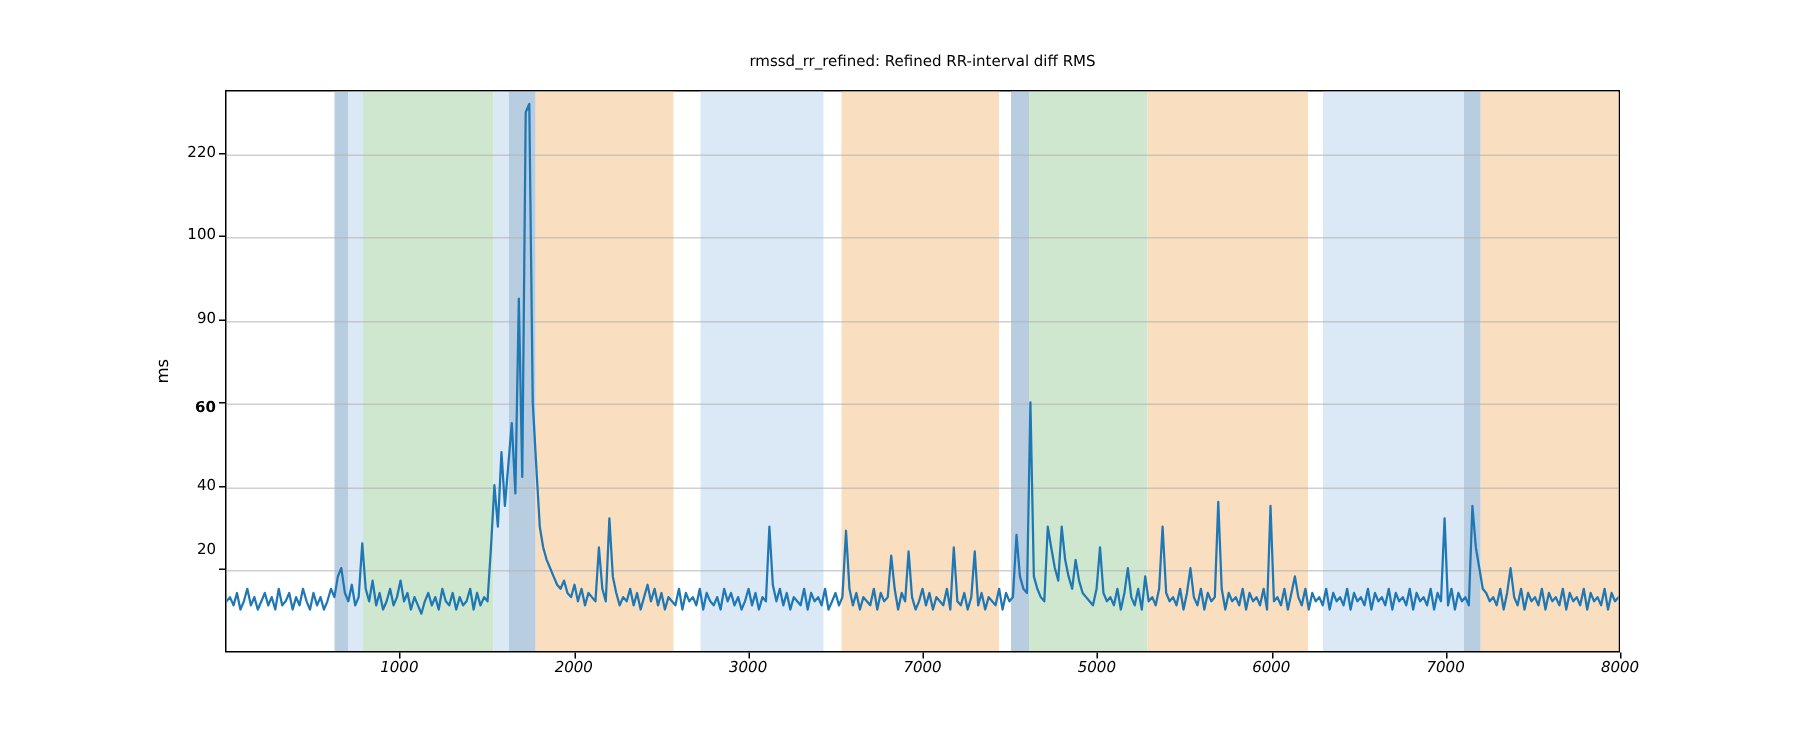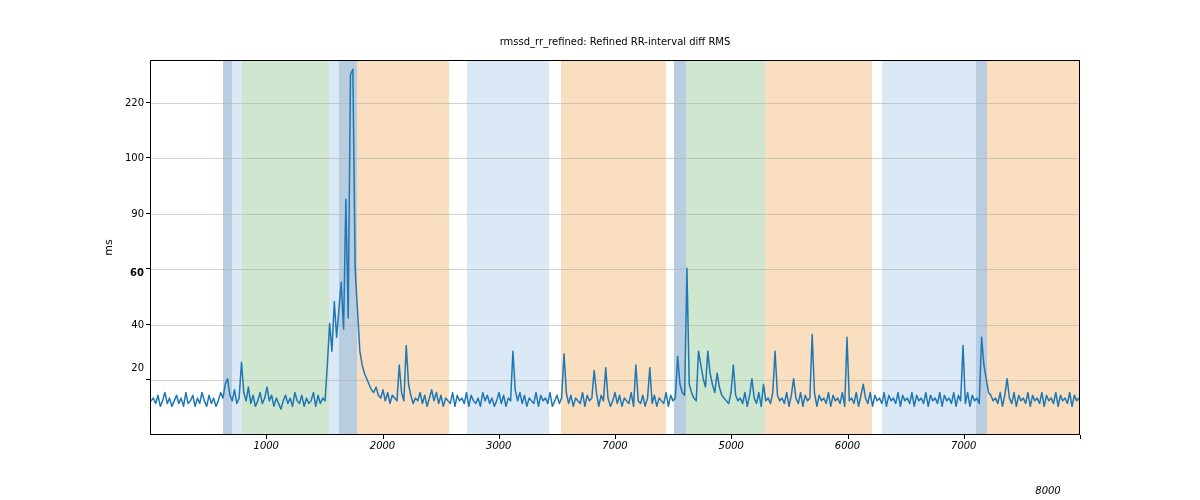--- a/index.html
+++ b/index.html
@@ -161,15 +161,15 @@
     <div class="xtick" style="left: 498.75px;">3000</div>
     <div class="tickmark" style="left: 498.75px; top: 435px; width: 1px; height: 4px;"></div>
     <div class="xtick" style="left: 615px;">7000</div>
     <div class="tickmark" style="left: 615px; top: 435px; width: 1px; height: 4px;"></div>
     <div class="xtick" style="left: 731.25px;">5000</div>
     <div class="tickmark" style="left: 731.25px; top: 435px; width: 1px; height: 4px;"></div>
     <div class="xtick" style="left: 847.5px;">6000</div>
     <div class="tickmark" style="left: 847.5px; top: 435px; width: 1px; height: 4px;"></div>
     <div class="xtick" style="left: 963.75px;">7000</div>
     <div class="tickmark" style="left: 963.75px; top: 435px; width: 1px; height: 4px;"></div>
-    <div class="xtick" style="left: 1048px; margin-top: 45px;">8000</div>
+    <div class="xtick" style="left: 1080px;">8000</div>
     <div class="tickmark" style="left: 1080px; top: 435px; width: 1px; height: 4px;"></div>
   </div>
 
 </body></html>

